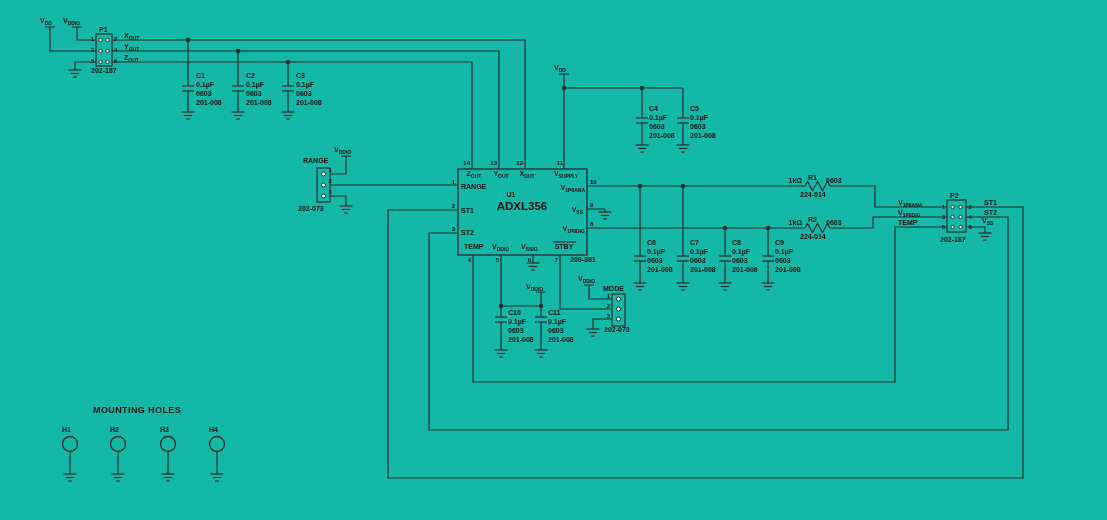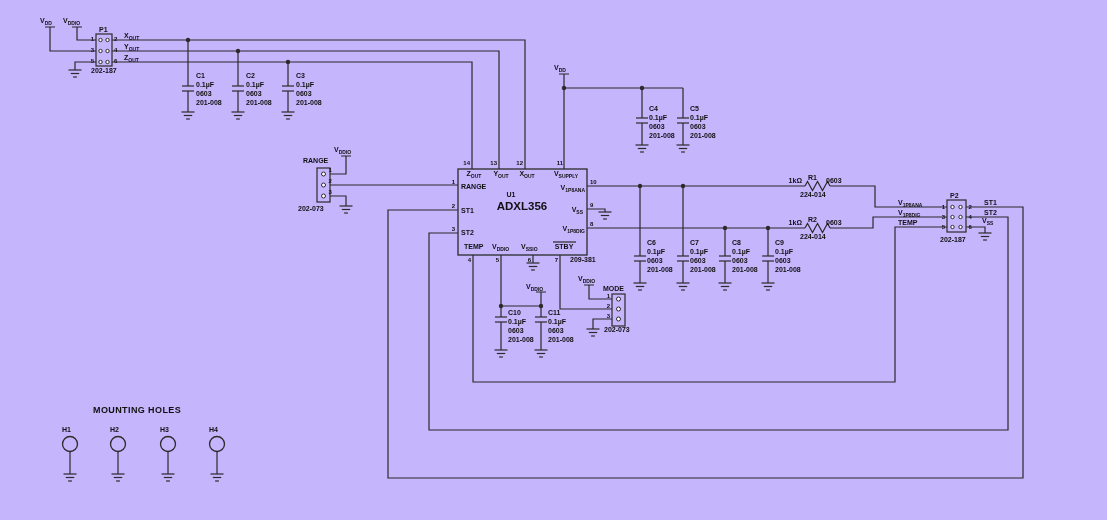--- a/index.html
+++ b/index.html
@@ -1,16 +1,16 @@
 <!DOCTYPE html>
 <html><head>
 <meta charset="utf-8">
 <style>
   html,body{margin:0;padding:0;background:#ffffff;}
-  .canvas{width:1107px;height:520px;position:relative;background:#c4b5fd;}
+  .canvas{width:1107px;height:520px;position:relative;background:#14b8a6;}
   svg{display:block;}
   .w{stroke:#2b2b2b;stroke-width:1.2;fill:none;}
   .w13{stroke:#2b2b2b;stroke-width:1.3;fill:none;}
   .dot{fill:#2b2b2b;stroke:none;}
   .pin{fill:#fff;stroke:#2b2b2b;stroke-width:1;}
   .t{font:bold 7px "Liberation Sans", sans-serif;fill:#111;}
   .t6{font:bold 6px "Liberation Sans", sans-serif;fill:#111;}
   .sub{font-size:5px;}
   .big{font:bold 11.5px "Liberation Sans", sans-serif;fill:#111;}
   .title{font:bold 9px "Liberation Sans", sans-serif;fill:#111;letter-spacing:.4px;}

